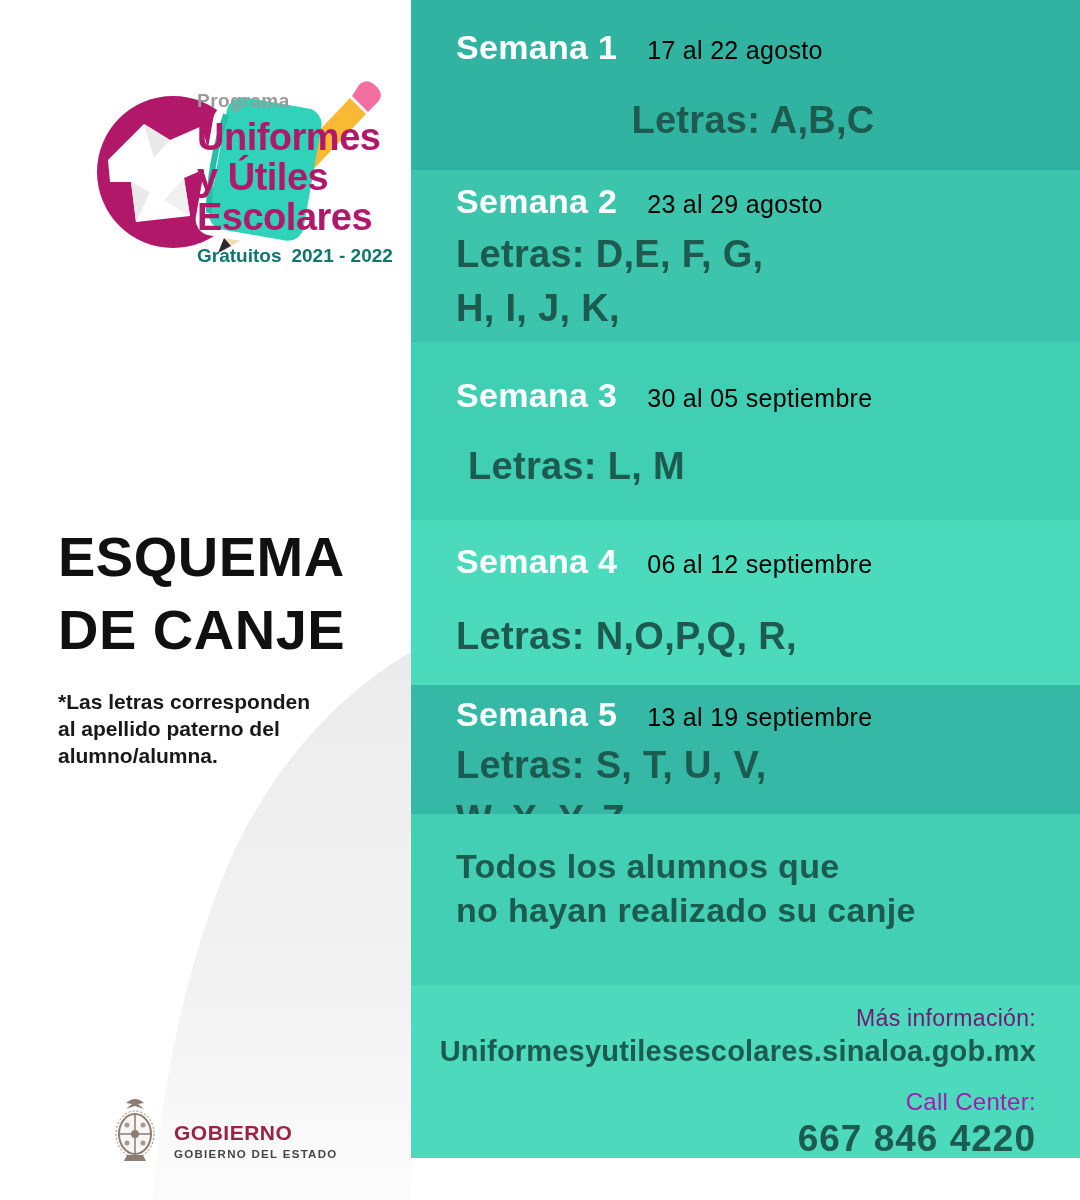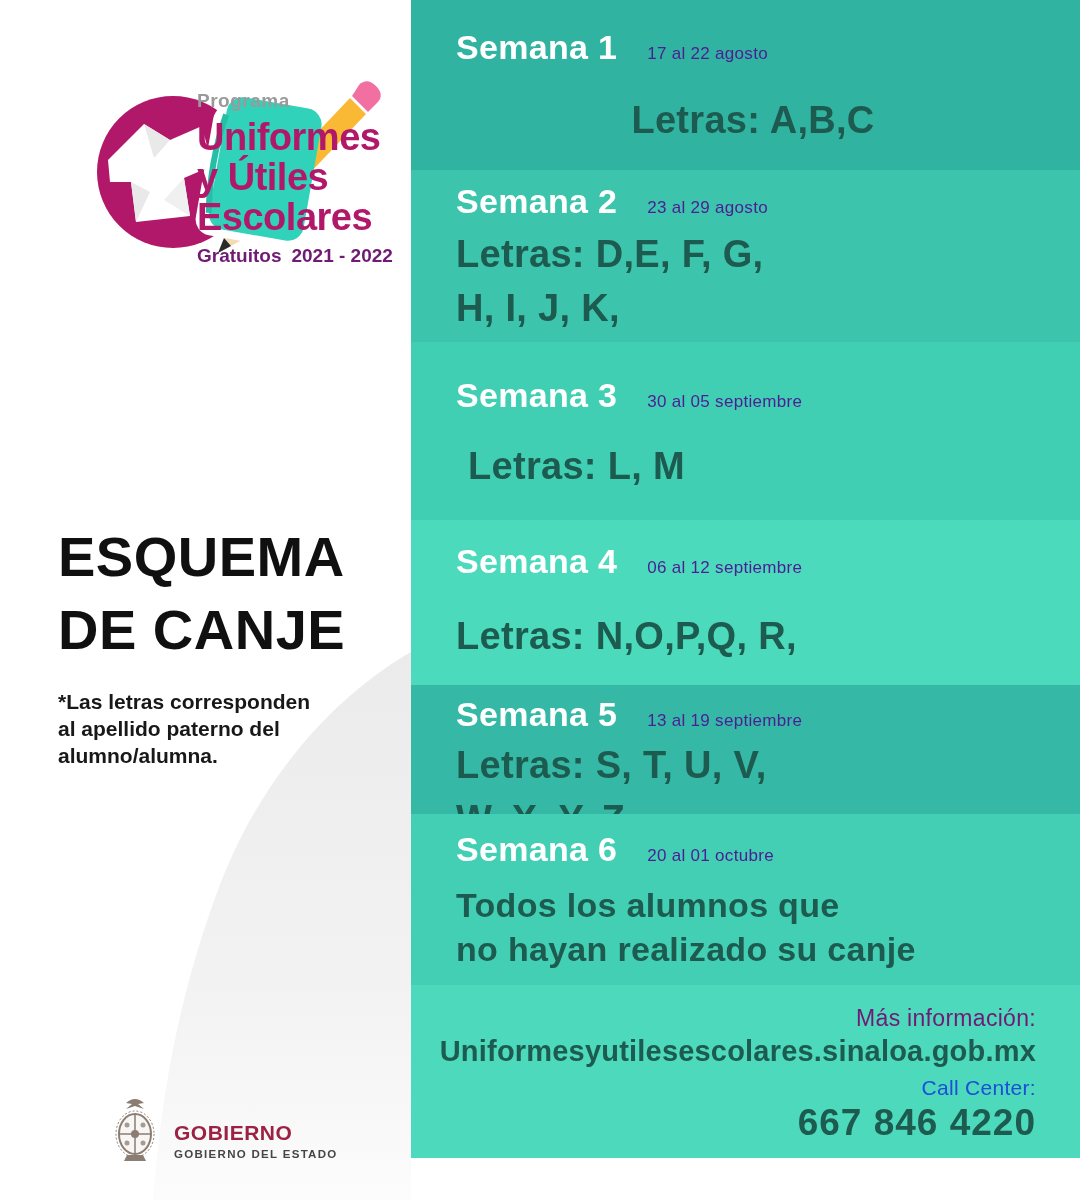--- a/index.html
+++ b/index.html
@@ -12,50 +12,50 @@
 
   
   .left-panel { position:absolute; left:0; top:0; width:411px; height:1200px; background:#ffffff; }
   .swoosh { position:absolute; left:0; top:0; width:411px; height:1200px; }
 
   .program-logo { position:absolute; left:58px; top:80px; width:362px; height:195px; }
   .program-logo svg { position:absolute; left:0; top:0; }
   .logo-text { position:absolute; left:139px; top:10px; width:230px; }
   .logo-kicker { font-size:19px; font-weight:bold; color:#9a9a9a; letter-spacing:.5px; margin-bottom:5px; }
   .logo-title { font-size:38px; font-weight:800; color:#b2186a; line-height:40px; letter-spacing:-0.5px; }
-  .logo-sub { margin-top:8px; font-size:19px; font-weight:bold; color:#701a75; }
+  .logo-sub { margin-top:8px; font-size:19px; font-weight:bold; color:#0f766e; }
   .logo-sub .years { margin-left:10px; }
 
   .main-heading { position:absolute; left:58px; top:520px; font-size:56px; line-height:73px; font-weight:800; color:#101010; letter-spacing:.5px; }
   .note { position:absolute; left:58px; top:688px; font-size:21px; line-height:27px; font-weight:bold; color:#181818; }
 
   .gov-logo { position:absolute; left:110px; top:1094px; display:flex; align-items:flex-end; }
   .gov-text { margin-left:14px; padding-bottom:6px; }
   .gov-name { font-size:21px; font-weight:800; color:#9b2242; letter-spacing:.5px; }
   .gov-sub { font-size:11.5px; font-weight:bold; color:#454545; letter-spacing:1.3px; margin-top:3px; }
 
   
   .right-panel { position:absolute; left:411px; top:0; width:669px; height:1200px; display:flex; flex-direction:column; }
   .week { padding-left:45px; padding-right:30px; }
   .week-head { display:flex; align-items:baseline; }
   .week-label { font-size:34px; font-weight:800; color:#ffffff; letter-spacing:.3px; }
-  .week-dates { font-size:17px; font-weight:normal; color:#4c1d95; margin-left:30px; letter-spacing:.3px; }
+  .week-dates { font-size:25px; font-weight:normal; color:#000000; margin-left:30px; letter-spacing:.3px; }
   .week-letters { font-size:38px; font-weight:800; color:#1d5a4f; line-height:54px; letter-spacing:.3px; }
 
   .w0 { height:170px; padding-top:28px; }  .w0 .week-letters { margin-top:26px;text-align:center; }
   .w1 { height:172px; padding-top:12px; }  .w1 .week-letters { margin-top:6px; }
   .w2 { height:178px; padding-top:34px; }  .w2 .week-letters { margin-top:24px; padding-left:12px; }
   .w3 { height:165px; padding-top:22px; }  .w3 .week-letters { margin-top:28px; }
   .w4 { height:129px; padding-top:10px; }  .w4 .week-letters { margin-top:4px; }
   .w5 { height:171px; padding-top:16px; }  .w5 .week-letters { margin-top:14px; font-size:34px; line-height:44px; }
 
   .info-footer { height:173px; text-align:right; padding:20px 44px 0 0; }
   .footer-more { font-size:23px; color:#701a75; letter-spacing:.3px; }
   .footer-site { font-size:29px; font-weight:800; color:#1d5a4f; margin-top:3px; letter-spacing:.2px;padding-left:16px; }
-  .footer-call { font-size:21px; color:#1d4ed8; margin-top:8px; letter-spacing:.3px; }
+  .footer-call { font-size:24px; color:#a21caf; margin-top:20px; letter-spacing:.3px; }
   .footer-phone { font-size:37px; font-weight:800; color:#1d5a4f; margin-top:2px; letter-spacing:1px; }
 </style>
 </head>
 <body>
 
 <div class="poster">
 
   <div class="left-panel">
 
     <svg class="swoosh" viewBox="0 0 411 1200" aria-hidden="true">
@@ -183,24 +183,20 @@
         <span class="week-label">Semana 5</span>
         <span class="week-dates">13 al 19 septiembre</span>
       </div>
       <div class="week-letters">
         <div>Letras: S, T, U, V,</div>
         <div>W, X, Y, Z</div>
       </div>
     </section>
 
     <section class="week w5" style="background-color: rgb(66, 207, 180);">
-      <div class="week-head">
-        <span class="week-label">Semana 6</span>
-        <span class="week-dates">20 al 01 octubre</span>
-      </div>
       <div class="week-letters">
         <div>Todos los alumnos que</div>
         <div>no hayan realizado su canje</div>
       </div>
     </section>
 
     <footer class="info-footer" style="background-color: rgb(77, 217, 188);">
       <div class="footer-more">Más información:</div>
       <div class="footer-site">Uniformesyutilesescolares.sinaloa.gob.mx</div>
       <div class="footer-call">Call Center:</div>

